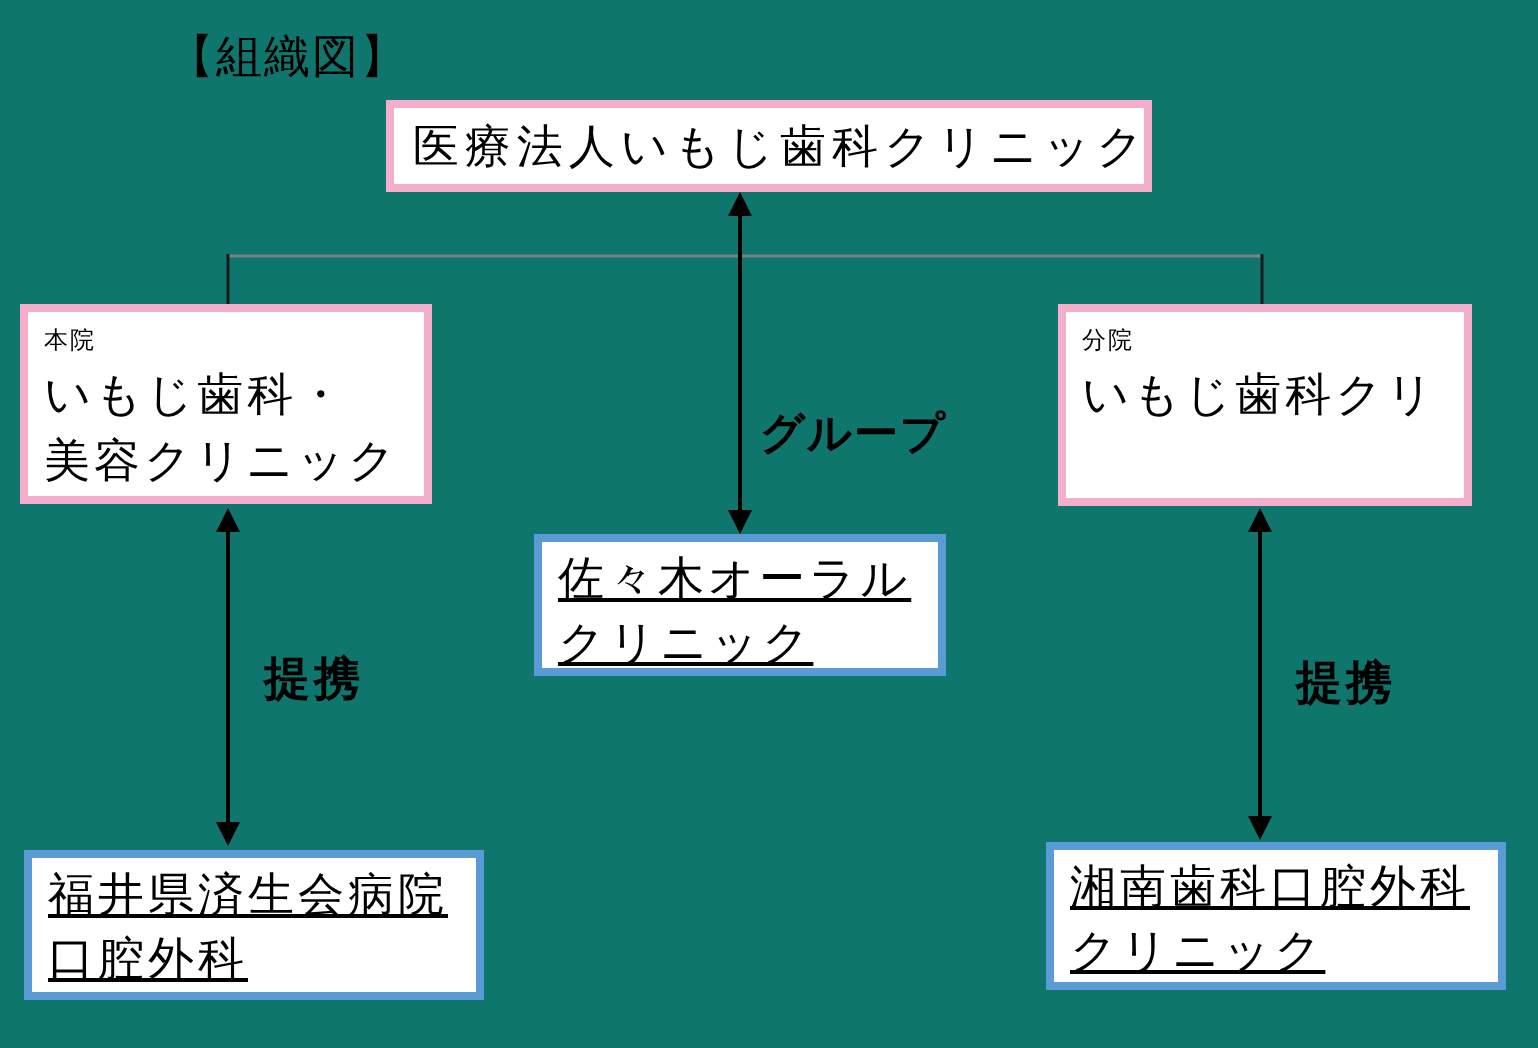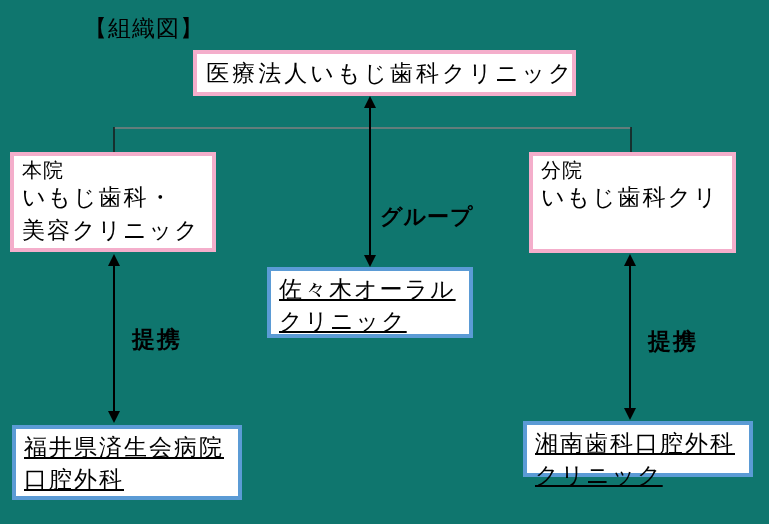--- a/index.html
+++ b/index.html
@@ -35,25 +35,25 @@
 
   .node-hq {
     left: 193px; top: 50px; width: 383px; height: 46px;
     display: flex; align-items: center; justify-content: center;
     font-size: 23px; letter-spacing: 3px; white-space: nowrap;
   }
   .node-main   { left: 10px;  top: 152px; width: 206px; height: 100px; padding: 3px 8px; }
   .node-branch { left: 529px; top: 152px; width: 207px; height: 101px; padding: 3px 8px; }
   .node-group  { left: 267px; top: 267px; width: 206px; height: 71px;  padding: 2px 8px; }
   .node-fukui  { left: 12px;  top: 425px; width: 230px; height: 75px;  padding: 2px 8px; }
-  .node-shonan { left: 523px; top: 421px; width: 230px; height: 56px;  padding: 2px 8px; }
+  .node-shonan { left: 523px; top: 421px; width: 230px; height: 74px;  padding: 2px 8px; }
 
   .node .tag {
     display: block;
-    font-size: 20px;
+    font-size: 12px;
     line-height: 22px;
     letter-spacing: 1px;
   }
   .node .line {
     display: block;
     font-size: 23px;
     line-height: 33px;
     letter-spacing: 2px;
     white-space: nowrap;
   }

